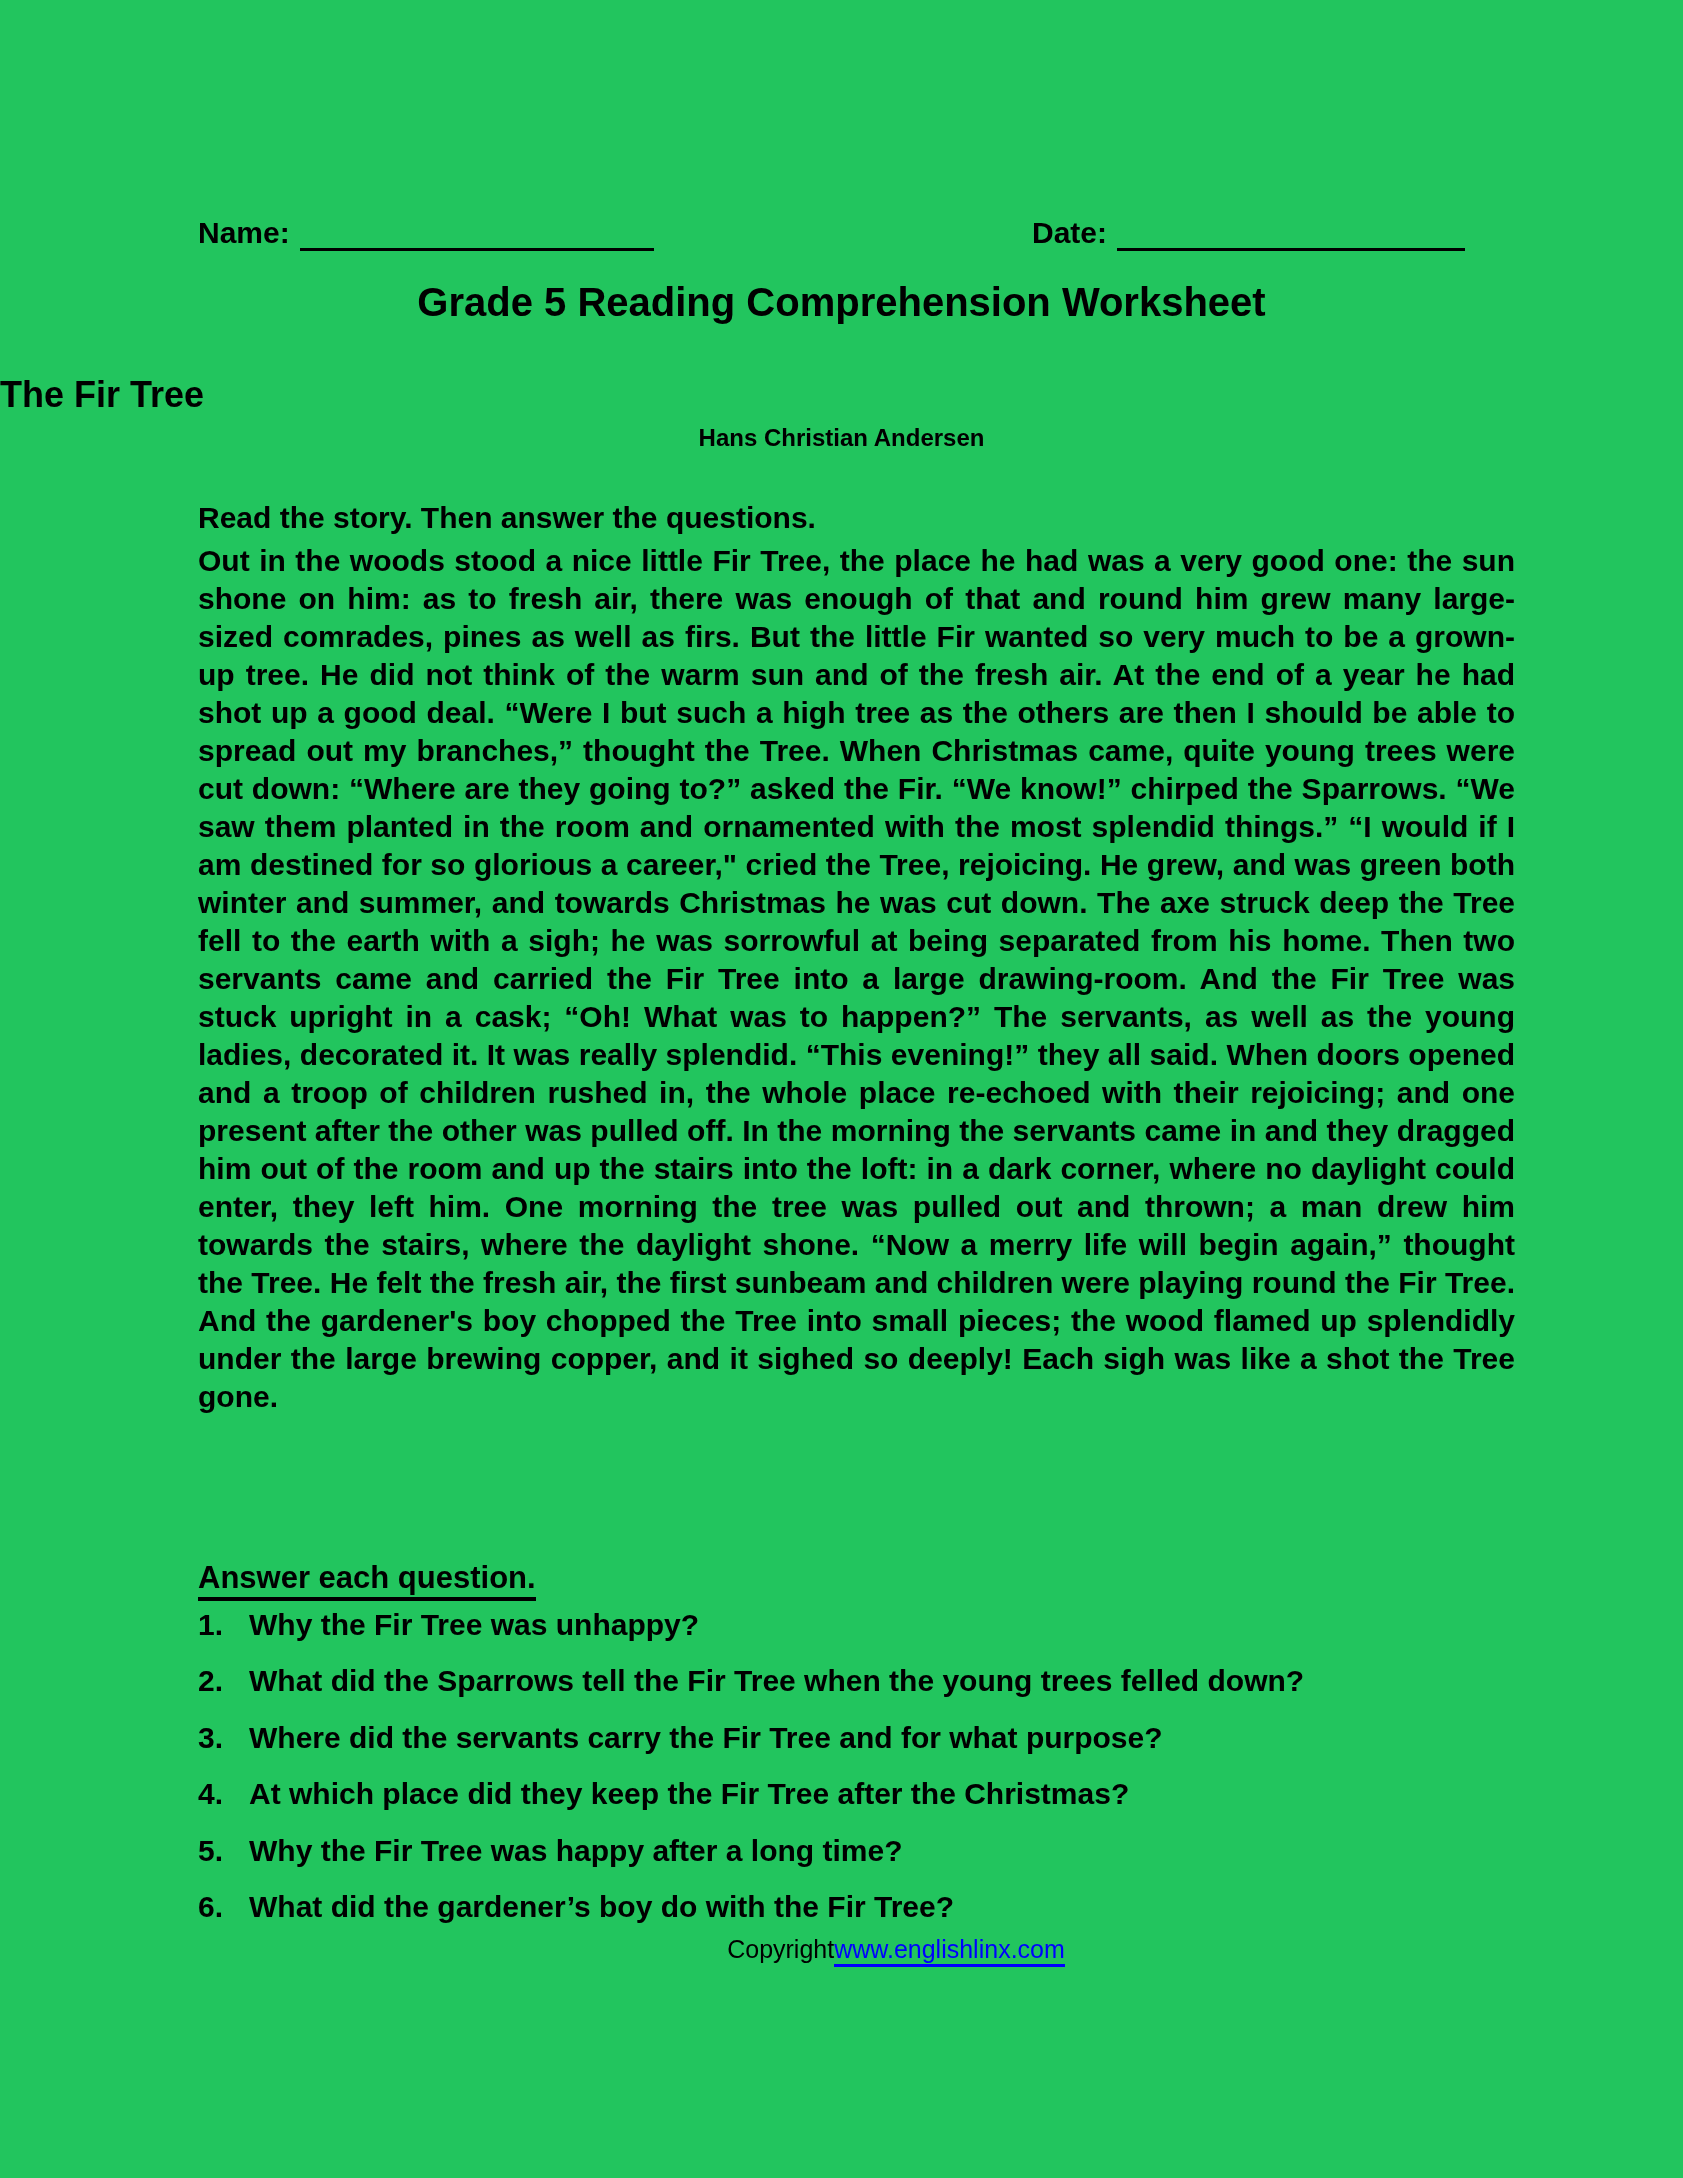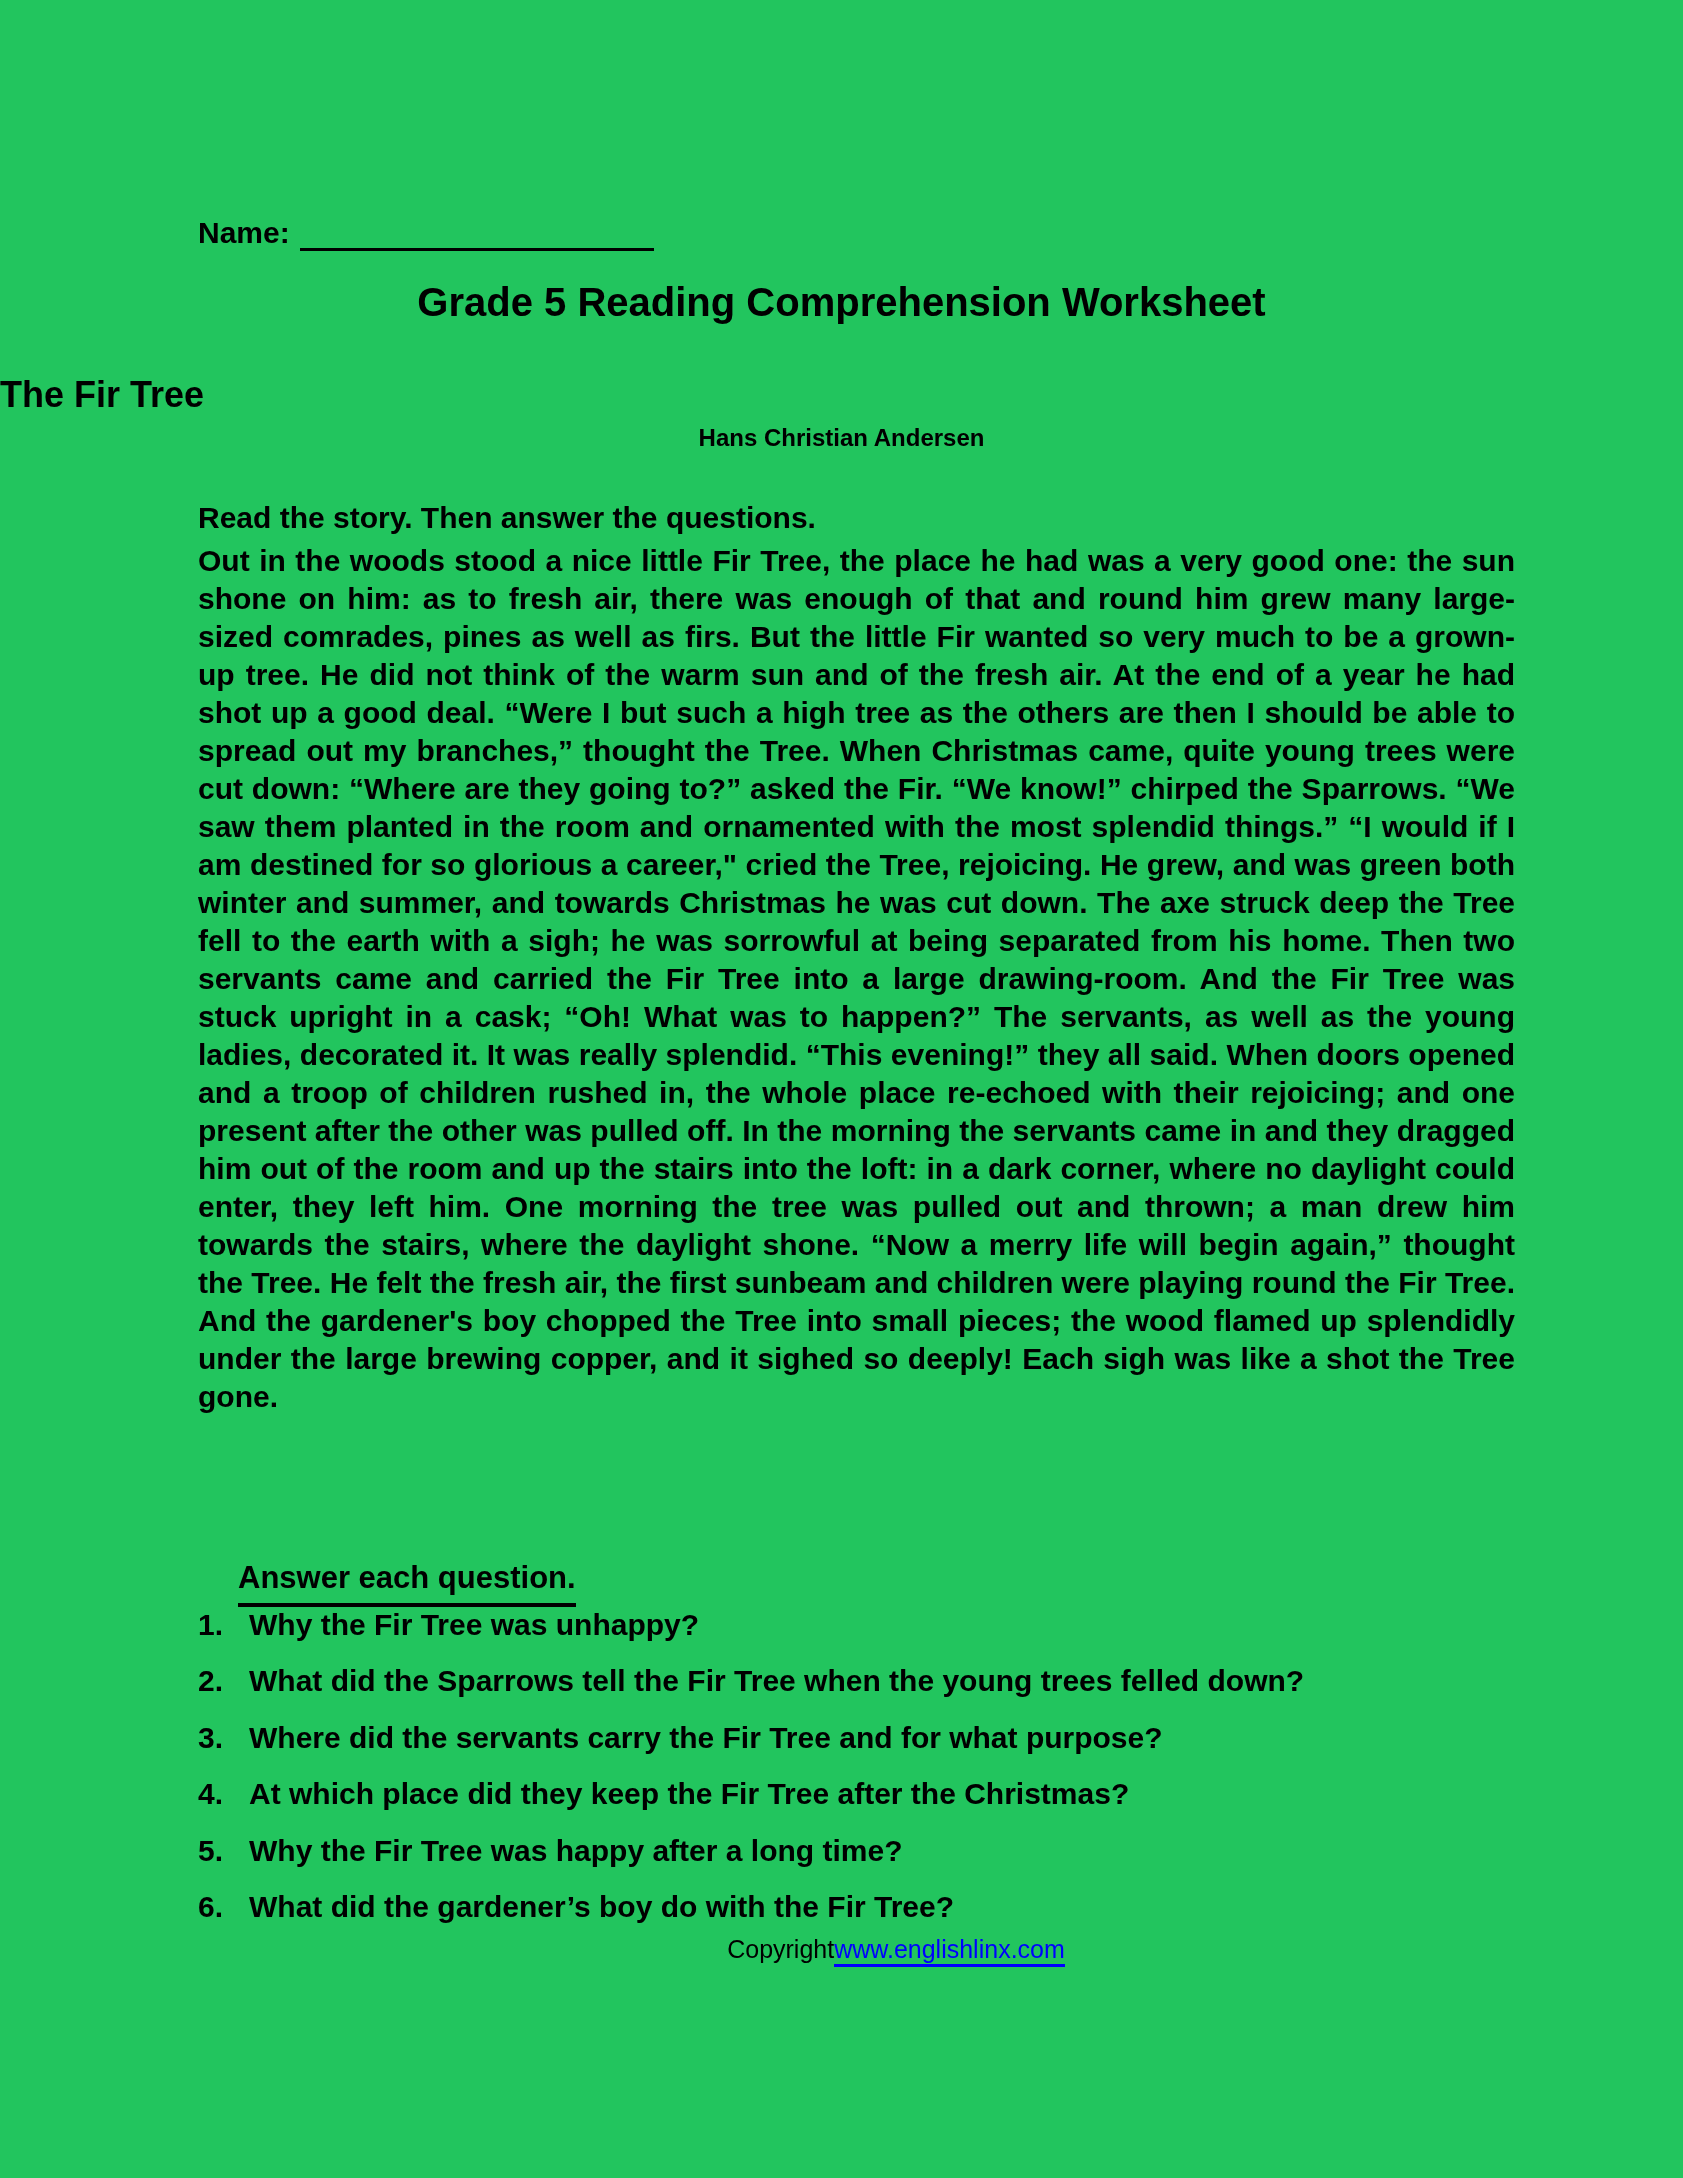--- a/index.html
+++ b/index.html
@@ -52,22 +52,21 @@
     text-align: justify;
   }
 
   
   .answer-heading {
     position: absolute; top: 1560px; left: 198px;
     font-size: 31px;
   }
   .answer-heading .underlined {
     border-bottom: 4px solid #000000;
-    padding-bottom: 8px;
-    margin-left: 40px;
+    padding-bottom: 2px;
   }
   .q-row {
     position: absolute; left: 198px; width: 1366px;
     font-size: 30px; white-space: nowrap;
   }
   .q-num { display: inline-block; width: 51px; }
   .q-row.q1 { top: 1608px; }
   .q-row.q2 { top: 1664px; }
   .q-row.q3 { top: 1721px; }
   .q-row.q4 { top: 1777px; }
@@ -88,20 +87,23 @@
 </style>
 </head>
 <body>
 
 <div class="page">
 
   <div class="field-row name">
     <span>Name:</span><span class="write-line name-line"></span>
   </div>
 
+  <div class="field-row date">
+    <span>Date:</span><span class="write-line date-line"></span>
+  </div>
 
   <div class="main-title">Grade 5 Reading Comprehension Worksheet</div>
 
   <div class="story-title">The Fir Tree</div>
 
   <div class="story-author">Hans Christian Andersen</div>
 
   <div class="instruction">Read the story. Then answer the questions.</div>
 
   <div class="story-text">Out in the woods stood a nice little Fir Tree, the place he had was a very good one: the sun shone on him: as to fresh air, there was enough of that and round him grew many large-sized comrades, pines as well as firs. But the little Fir wanted so very much to be a grown-up tree. He did not think of the warm sun and of the fresh air. At the end of a year he had shot up a good deal. “Were I but such a high tree as the others are then I should be able to spread out my branches,” thought the Tree. When Christmas came, quite young trees were cut down: “Where are they going to?” asked the Fir. “We know!” chirped the Sparrows. “We saw them planted in the room and ornamented with the most splendid things.” “I would if I am destined for so glorious a career," cried the Tree, rejoicing. He grew, and was green both winter and summer, and towards Christmas he was cut down. The axe struck deep the Tree fell to the earth with a sigh; he was sorrowful at being separated from his home. Then two servants came and carried the Fir Tree into a large drawing-room. And the Fir Tree was stuck upright in a cask; “Oh! What was to happen?” The servants, as well as the young ladies, decorated it. It was really splendid. “This evening!” they all said. When doors opened and a troop of children rushed in, the whole place re-echoed with their rejoicing; and one present after the other was pulled off. In the morning the servants came in and they dragged him out of the room and up the stairs into the loft: in a dark corner, where no daylight could enter, they left him. One morning the tree was pulled out and thrown; a man drew him towards the stairs, where the daylight shone. “Now a merry life will begin again,” thought the Tree. He felt the fresh air, the first sunbeam and children were playing round the Fir Tree. And the gardener's boy chopped the Tree into small pieces; the wood flamed up splendidly under the large brewing copper, and it sighed so deeply! Each sigh was like a shot the Tree gone.</div>

